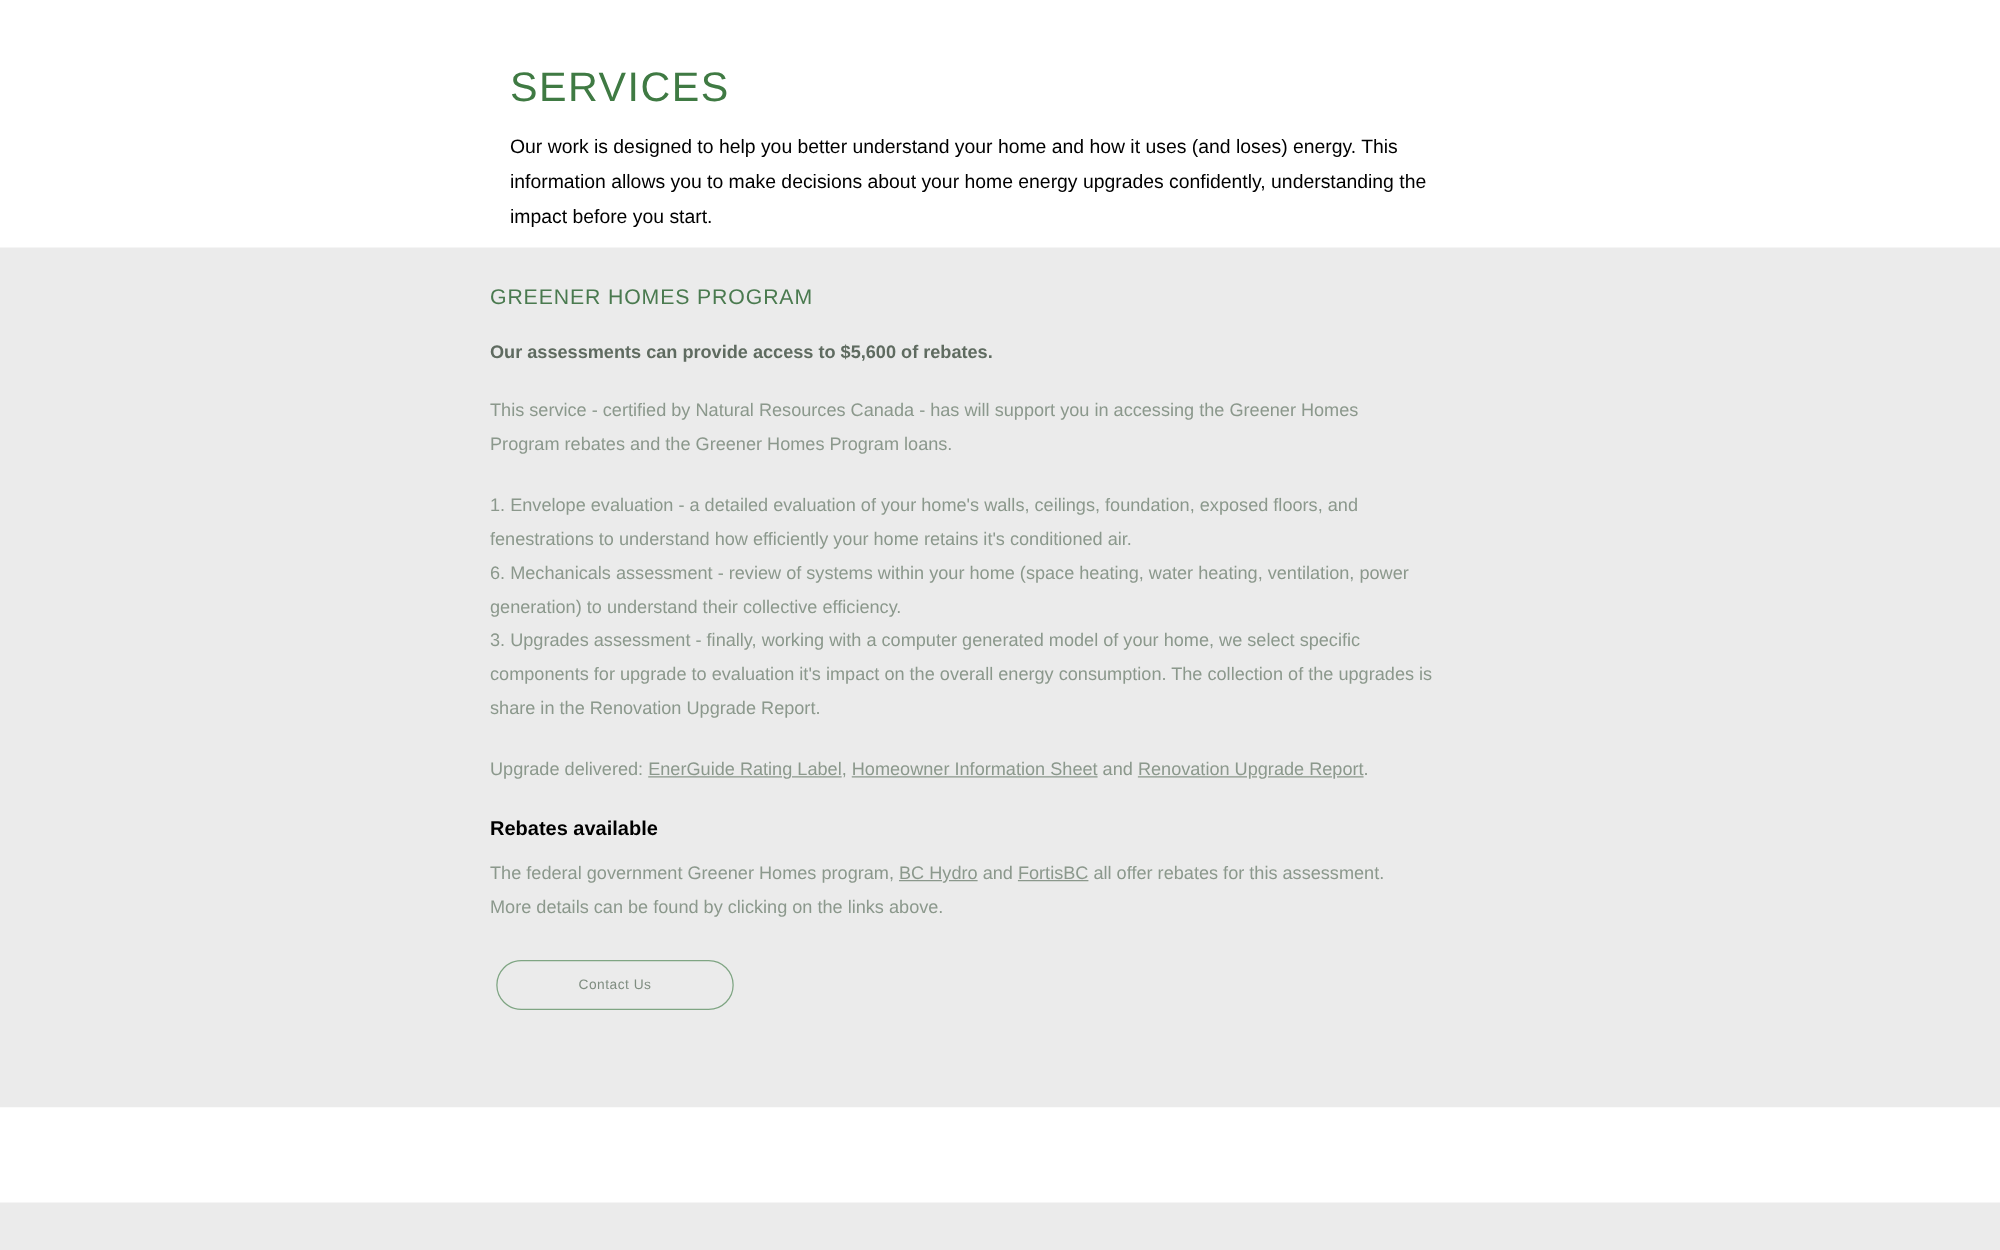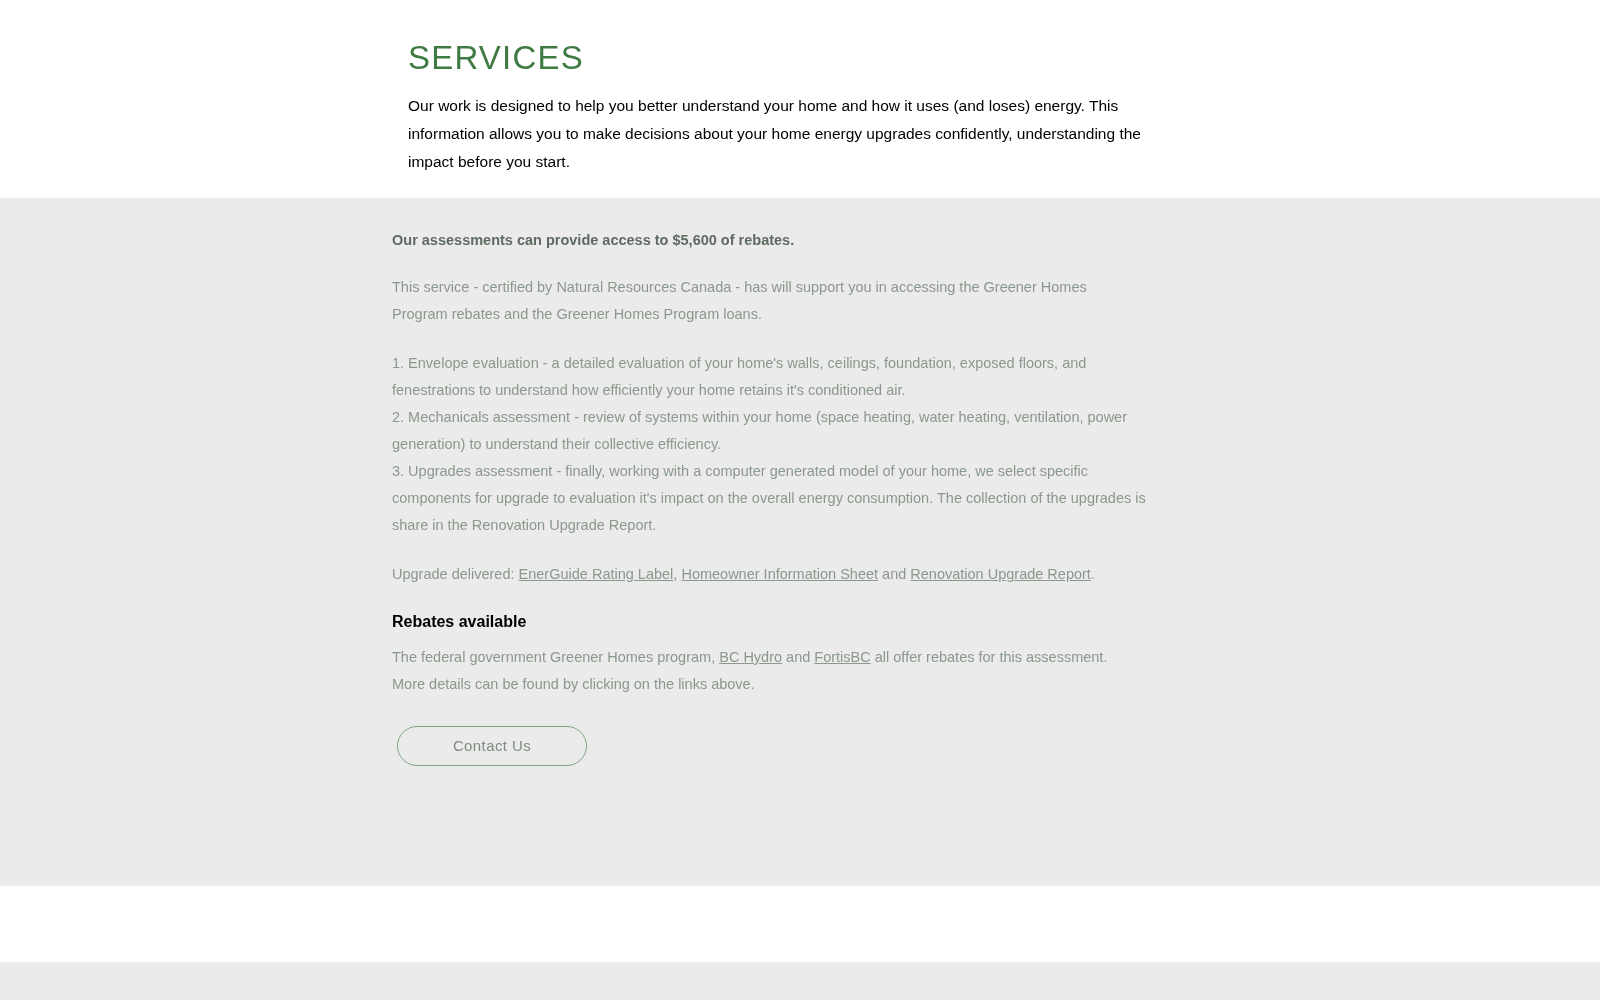--- a/index.html
+++ b/index.html
@@ -17,21 +17,21 @@
     position: relative;
     width: 1600px;
     height: 1000px;
     background: #ffffff;
   }
 
   
   .hero {
     position: absolute;
     left: 0;
-    top: 0;
+    top: 12px;
     width: 1272px;
     height: 200px;
     background: #ffffff;
   }
   .hero-inner {
     position: absolute;
     left: 408px;
     top: 40px;
     width: 780px;
   }
@@ -118,21 +118,21 @@
     display: inline-block;
     margin-top: 28px;
     margin-left: 5px;
     width: 188px;
     height: 38px;
     line-height: 38px;
     text-align: center;
     border: 1px solid #7fa583;
     border-radius: 22px;
     color: #7f8d80;
-    font-size: 15px;
+    font-size: 11px;
     letter-spacing: 0.4px;
     background: transparent;
     cursor: pointer;
     font-family: "Liberation Sans", sans-serif;
   }
 
   
   .white-gap {
     position: absolute;
     left: 0;
@@ -158,28 +158,29 @@
   <div class="hero">
     <div class="hero-inner">
       <h1 class="hero-title">SERVICES</h1>
       <p class="hero-text">Our work is designed to help you better understand your home and how it uses (and loses) energy. This information allows you to make decisions about your home energy upgrades confidently, understanding the impact before you start.</p>
     </div>
   </div>
 
   <div class="band">
     <div class="band-inner">
 
+      <h2 class="section-title">GREENER HOMES PROGRAM</h2>
 
       <p class="lead-bold">Our assessments can provide access to $5,600 of rebates.</p>
 
       <p class="para">This service - certified by Natural Resources Canada - has will support you in accessing the Greener Homes Program rebates and the Greener Homes Program loans.</p>
 
       <div class="para-block">
         <div class="line">1.  Envelope evaluation - a detailed evaluation of your home's walls, ceilings,  foundation, exposed floors,  and fenestrations to understand how efficiently your home retains it's conditioned air.</div>
-        <div class="line">2. Mechanicals assessment - review of systems within your home (space heating, water heating, ventilation, power generation) to understand their collective efficiency.</div>
+        <div class="line">6. Mechanicals assessment - review of systems within your home (space heating, water heating, ventilation, power generation) to understand their collective efficiency.</div>
         <div class="line">3. Upgrades assessment - finally, working with a computer generated model of your home, we select specific components for upgrade to evaluation it's impact on the overall energy consumption. The collection of the upgrades is share in the Renovation Upgrade Report.</div>
       </div>
 
       <p class="para"><span>Upgrade delivered: </span><a class="inline-link">EnerGuide Rating Label</a><span>, </span><a class="inline-link">Homeowner Information Sheet</a><span> and </span><a class="inline-link">Renovation Upgrade Report</a><span>.</span></p>
 
       <p class="sub-bold">Rebates available</p>
 
       <p class="para tight"><span>The federal government Greener Homes program, </span><a class="inline-link">BC Hydro</a><span> and </span><a class="inline-link">FortisBC</a><span> all offer rebates for this assessment. More details can be found by clicking on the links above.</span></p>
 
       <div class="contact-btn">Contact Us</div>

